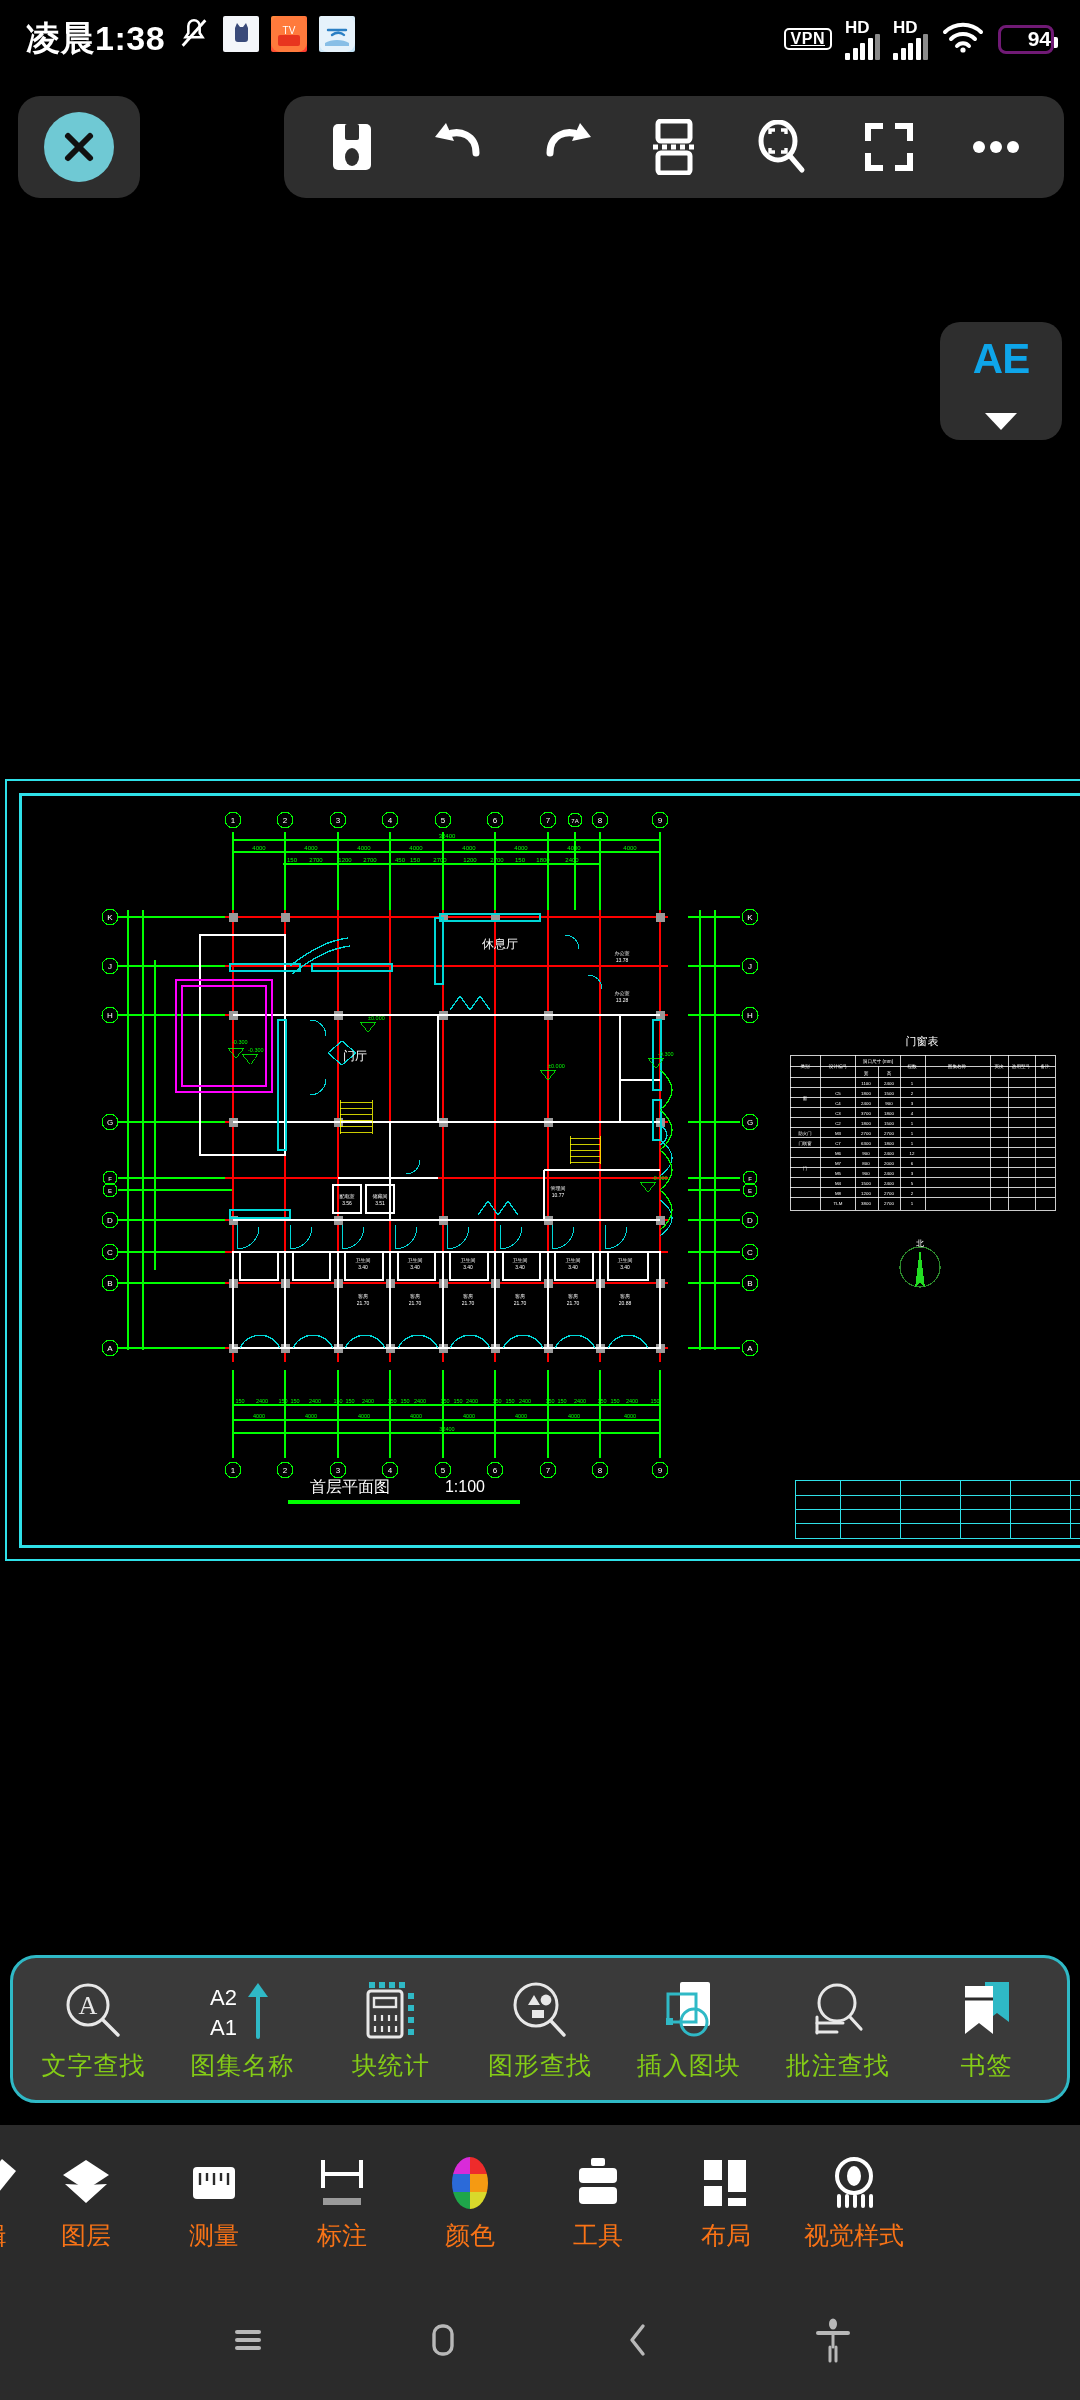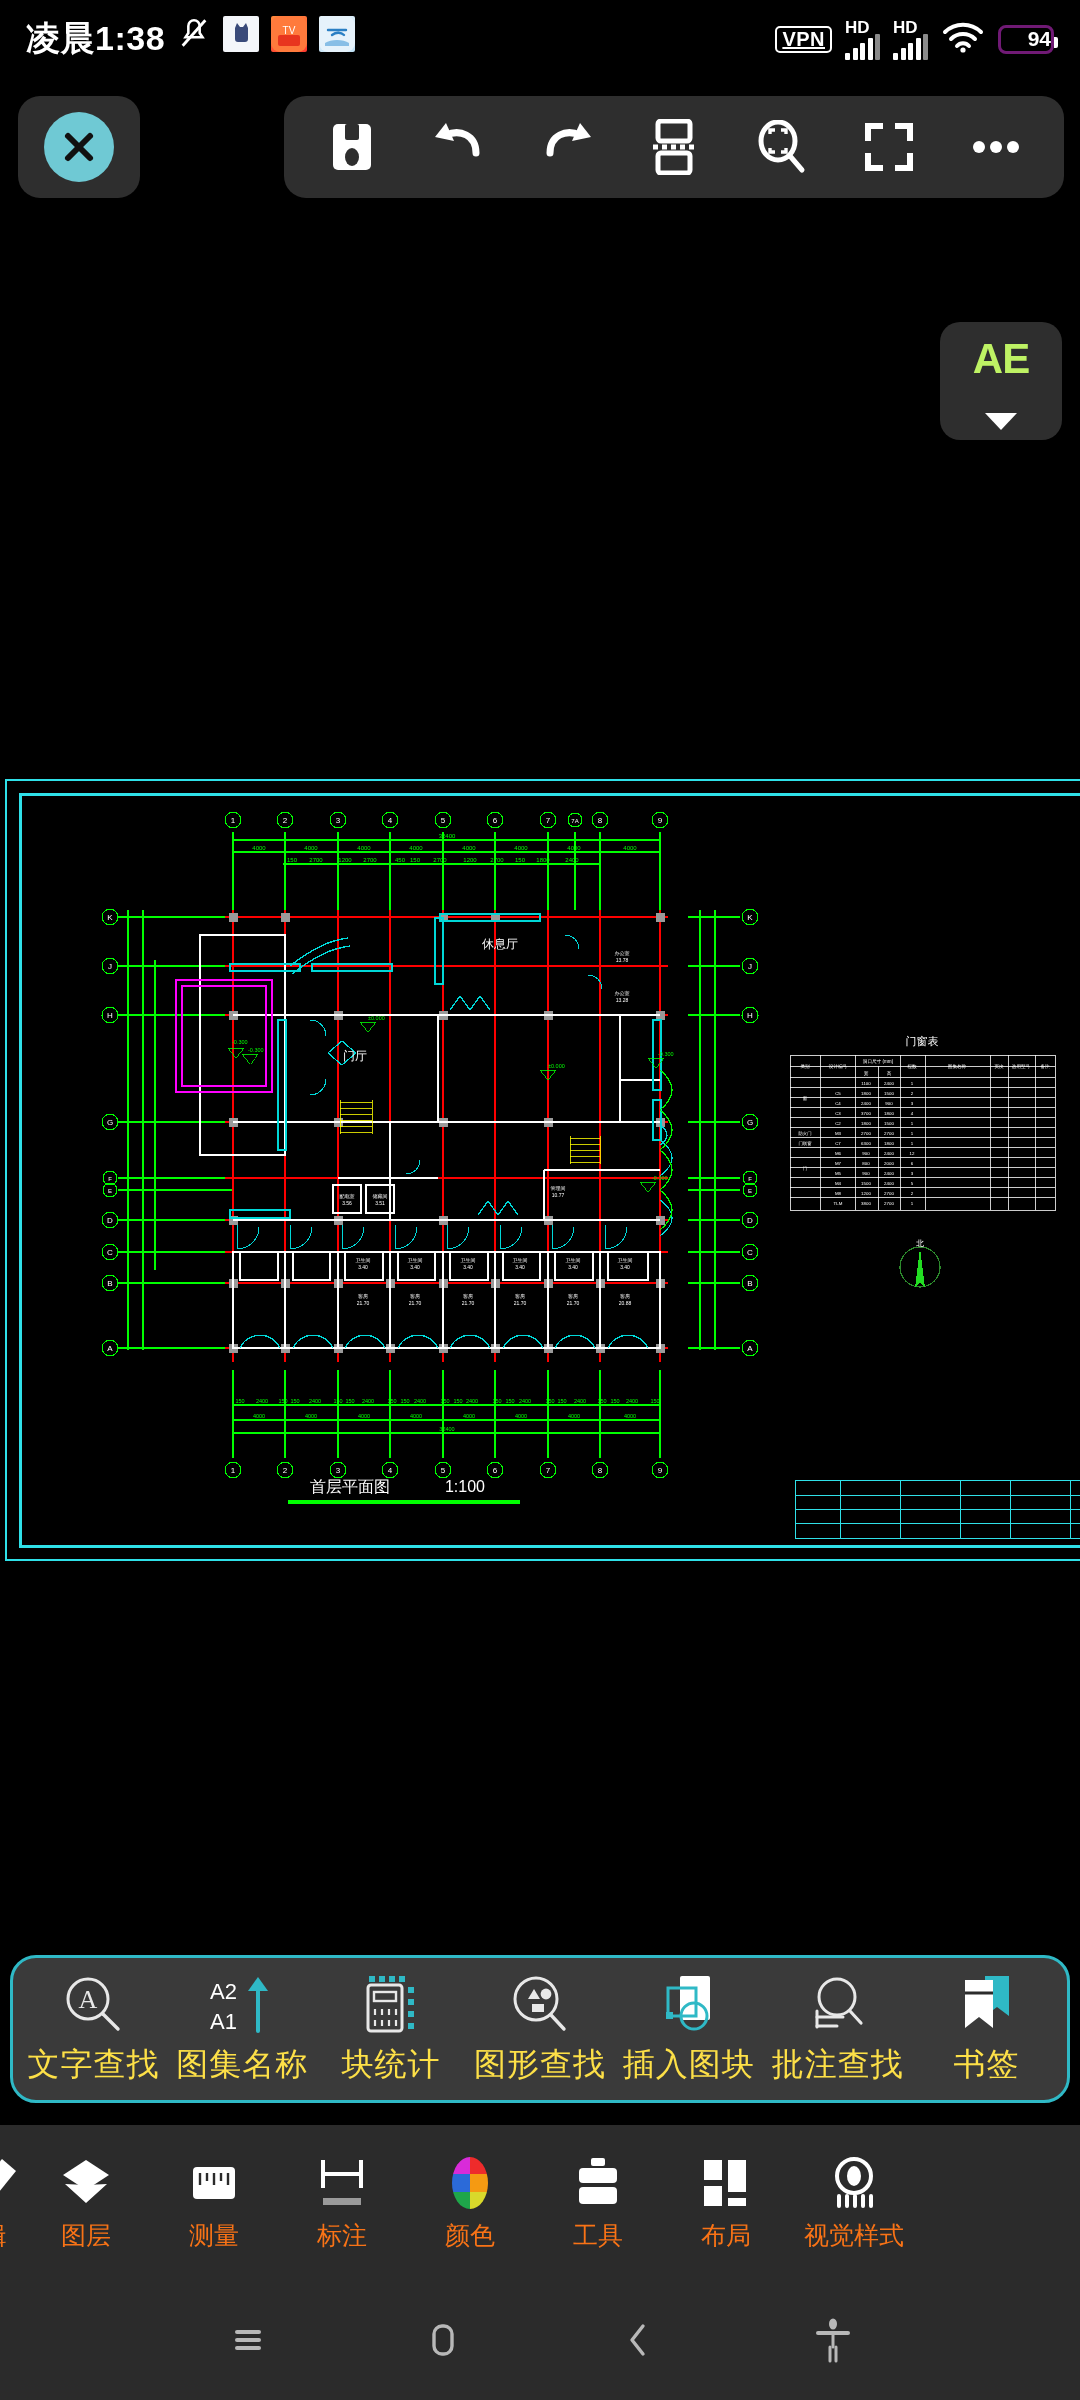--- a/index.html
+++ b/index.html
@@ -22,21 +22,21 @@
   .sb-right { display: flex; align-items: center; gap: 13px; }
 
   .icon-mute { width: 34px; height: 34px; position: relative; }
   .app-badge { width: 36px; height: 36px; border-radius: 2px; display: block; }
   .badge-cat { background: #f2f4f8; }
   .badge-tv { background: linear-gradient(160deg,#ff8a3d,#ff3b30); }
   .badge-cloud { background: linear-gradient(150deg,#e8f4fb,#bfe0f5); }
 
   .vpn-box {
     border: 2.5px solid #fff; border-radius: 5px; padding: 1px 5px;
-    font-size: 20px; font-weight: 700; line-height: 1.05; letter-spacing: .5px; text-decoration: underline;
+    font-size: 16px; font-weight: 700; line-height: 1.05; letter-spacing: .5px; text-decoration: underline;
   }
   .sig { display: flex; flex-direction: column; align-items: flex-start; }
   .sig-hd { font-size: 17px; font-weight: 700; line-height: 1; margin-bottom: 0; }
   .bars { display: flex; align-items: flex-end; gap: 2.5px; height: 24px; }
   .bars i { width: 5px; background: #fff; display: block; border-radius: 1px; }
   .bars i.dim { background: #8a8a8a; }
   .batt {
     width: 56px; height: 29px; border: 3px solid #701a75; border-radius: 8px;
     display: flex; align-items: center; justify-content: center; position: relative;
   }
@@ -63,21 +63,21 @@
   }
   .tb-item { width: 74px; height: 74px; display: flex; align-items: center; justify-content: center; }
 
   
   .float-btn {
     position: absolute; right: 18px; top: 322px; width: 122px; height: 118px;
     background: #2e2e2e; border-radius: 20px;
     display: flex; flex-direction: column; align-items: center; justify-content: flex-start;
     padding-top: 16px;
   }
-  .float-btn .ae { color: #bef264; font-size: 42px; font-weight: 700; line-height: 1; letter-spacing: -1px; }
+  .float-btn .ae { color: #0ea5e9; font-size: 42px; font-weight: 700; line-height: 1; letter-spacing: -1px; }
   .float-caret {
     position: absolute; bottom: 10px; left: 50%; transform: translateX(-50%);
     width: 0; height: 0; border-left: 16px solid transparent; border-right: 16px solid transparent;
     border-top: 17px solid #fff;
   }
 
   
   .cad {
     position: absolute; left: 0; top: 770px; width: 1080px; height: 800px;
     background: #000; overflow: hidden;
@@ -85,21 +85,21 @@
   .cad svg { display: block; }
 
   
   .toolpanel {
     position: absolute; left: 10px; top: 1955px; width: 1060px; height: 148px;
     background: #3a3a3a; border: 3px solid #2fb9c6; border-radius: 26px;
     display: flex; align-items: center; justify-content: space-around; padding: 0 6px;
   }
   .tp-item { width: 140px; display: flex; flex-direction: column; align-items: center; gap: 6px; }
   .tp-icon { height: 66px; display: flex; align-items: center; justify-content: center; }
-  .tp-label { color: #fde047; font-size: 32px; white-space: nowrap; letter-spacing: 1px; }
+  .tp-label { color: #84cc16; font-size: 25px; white-space: nowrap; letter-spacing: 1px; }
 
   
   .bottomnav {
     position: absolute; left: 0; top: 2125px; width: 1080px; height: 155px;
     background: #2b2b2b; display: flex; align-items: center;
   }
   .bn-item {
     flex: 0 0 auto; display: flex; flex-direction: column; align-items: center;
     gap: 7px; width: 128px;
   }

